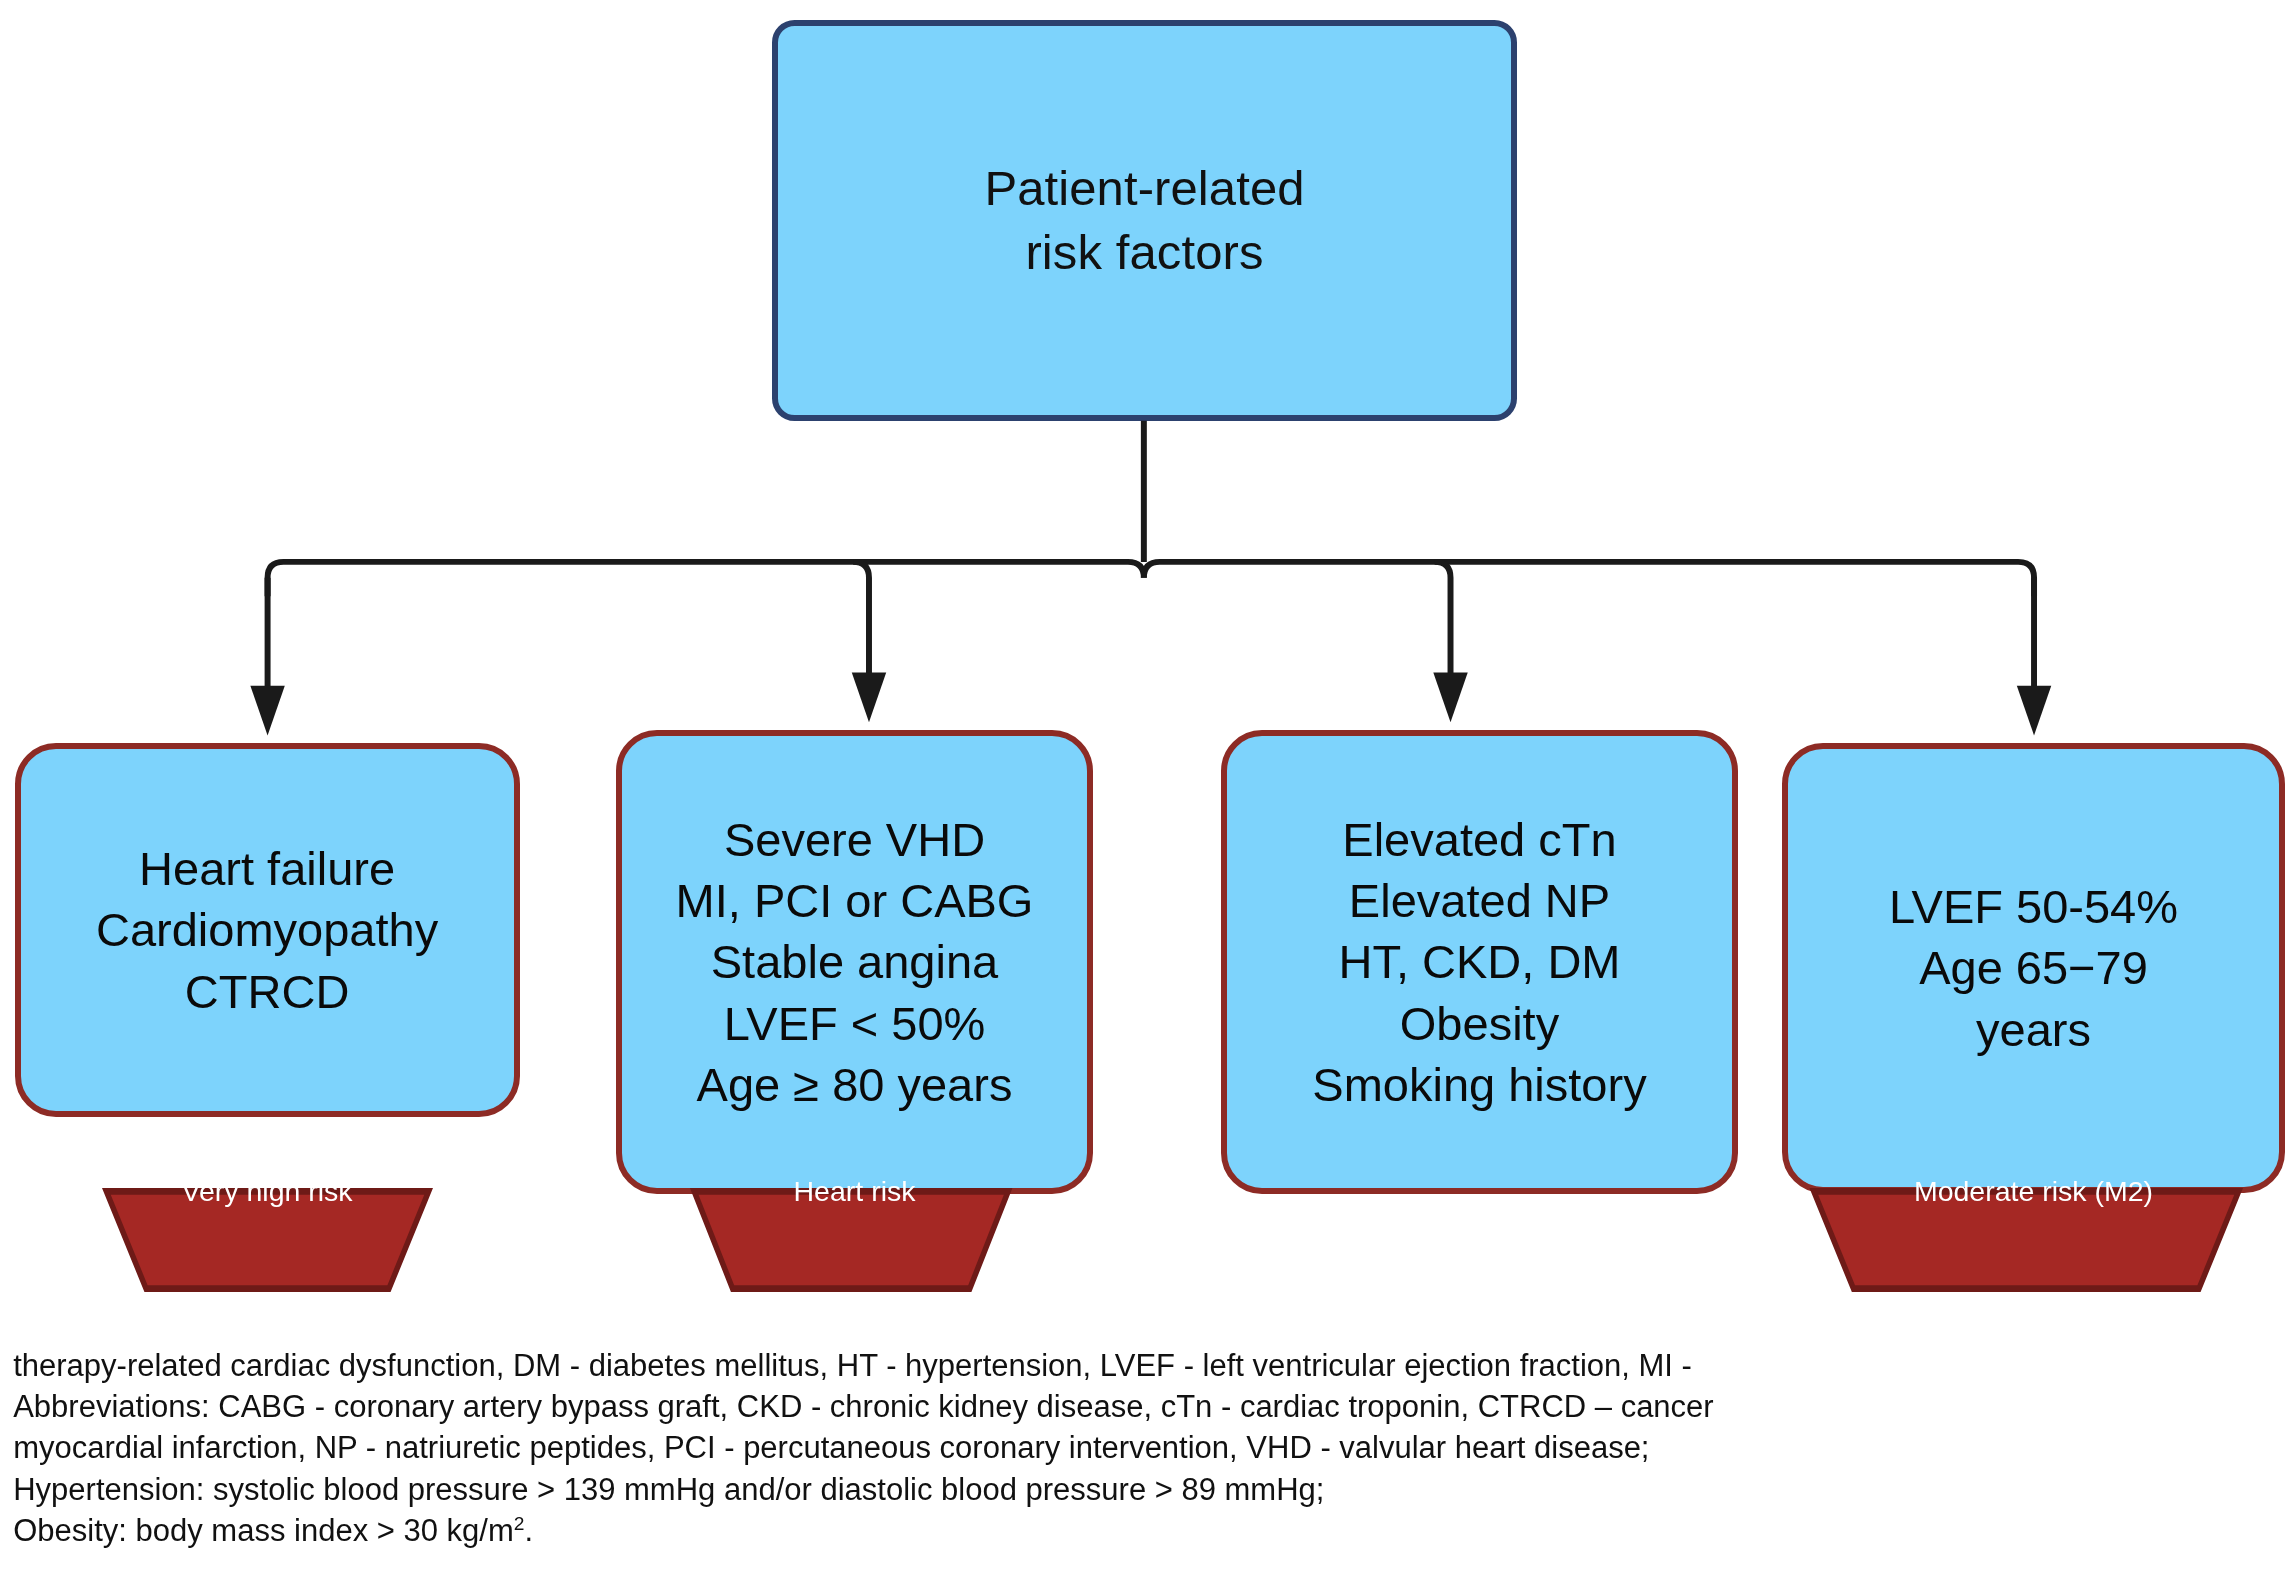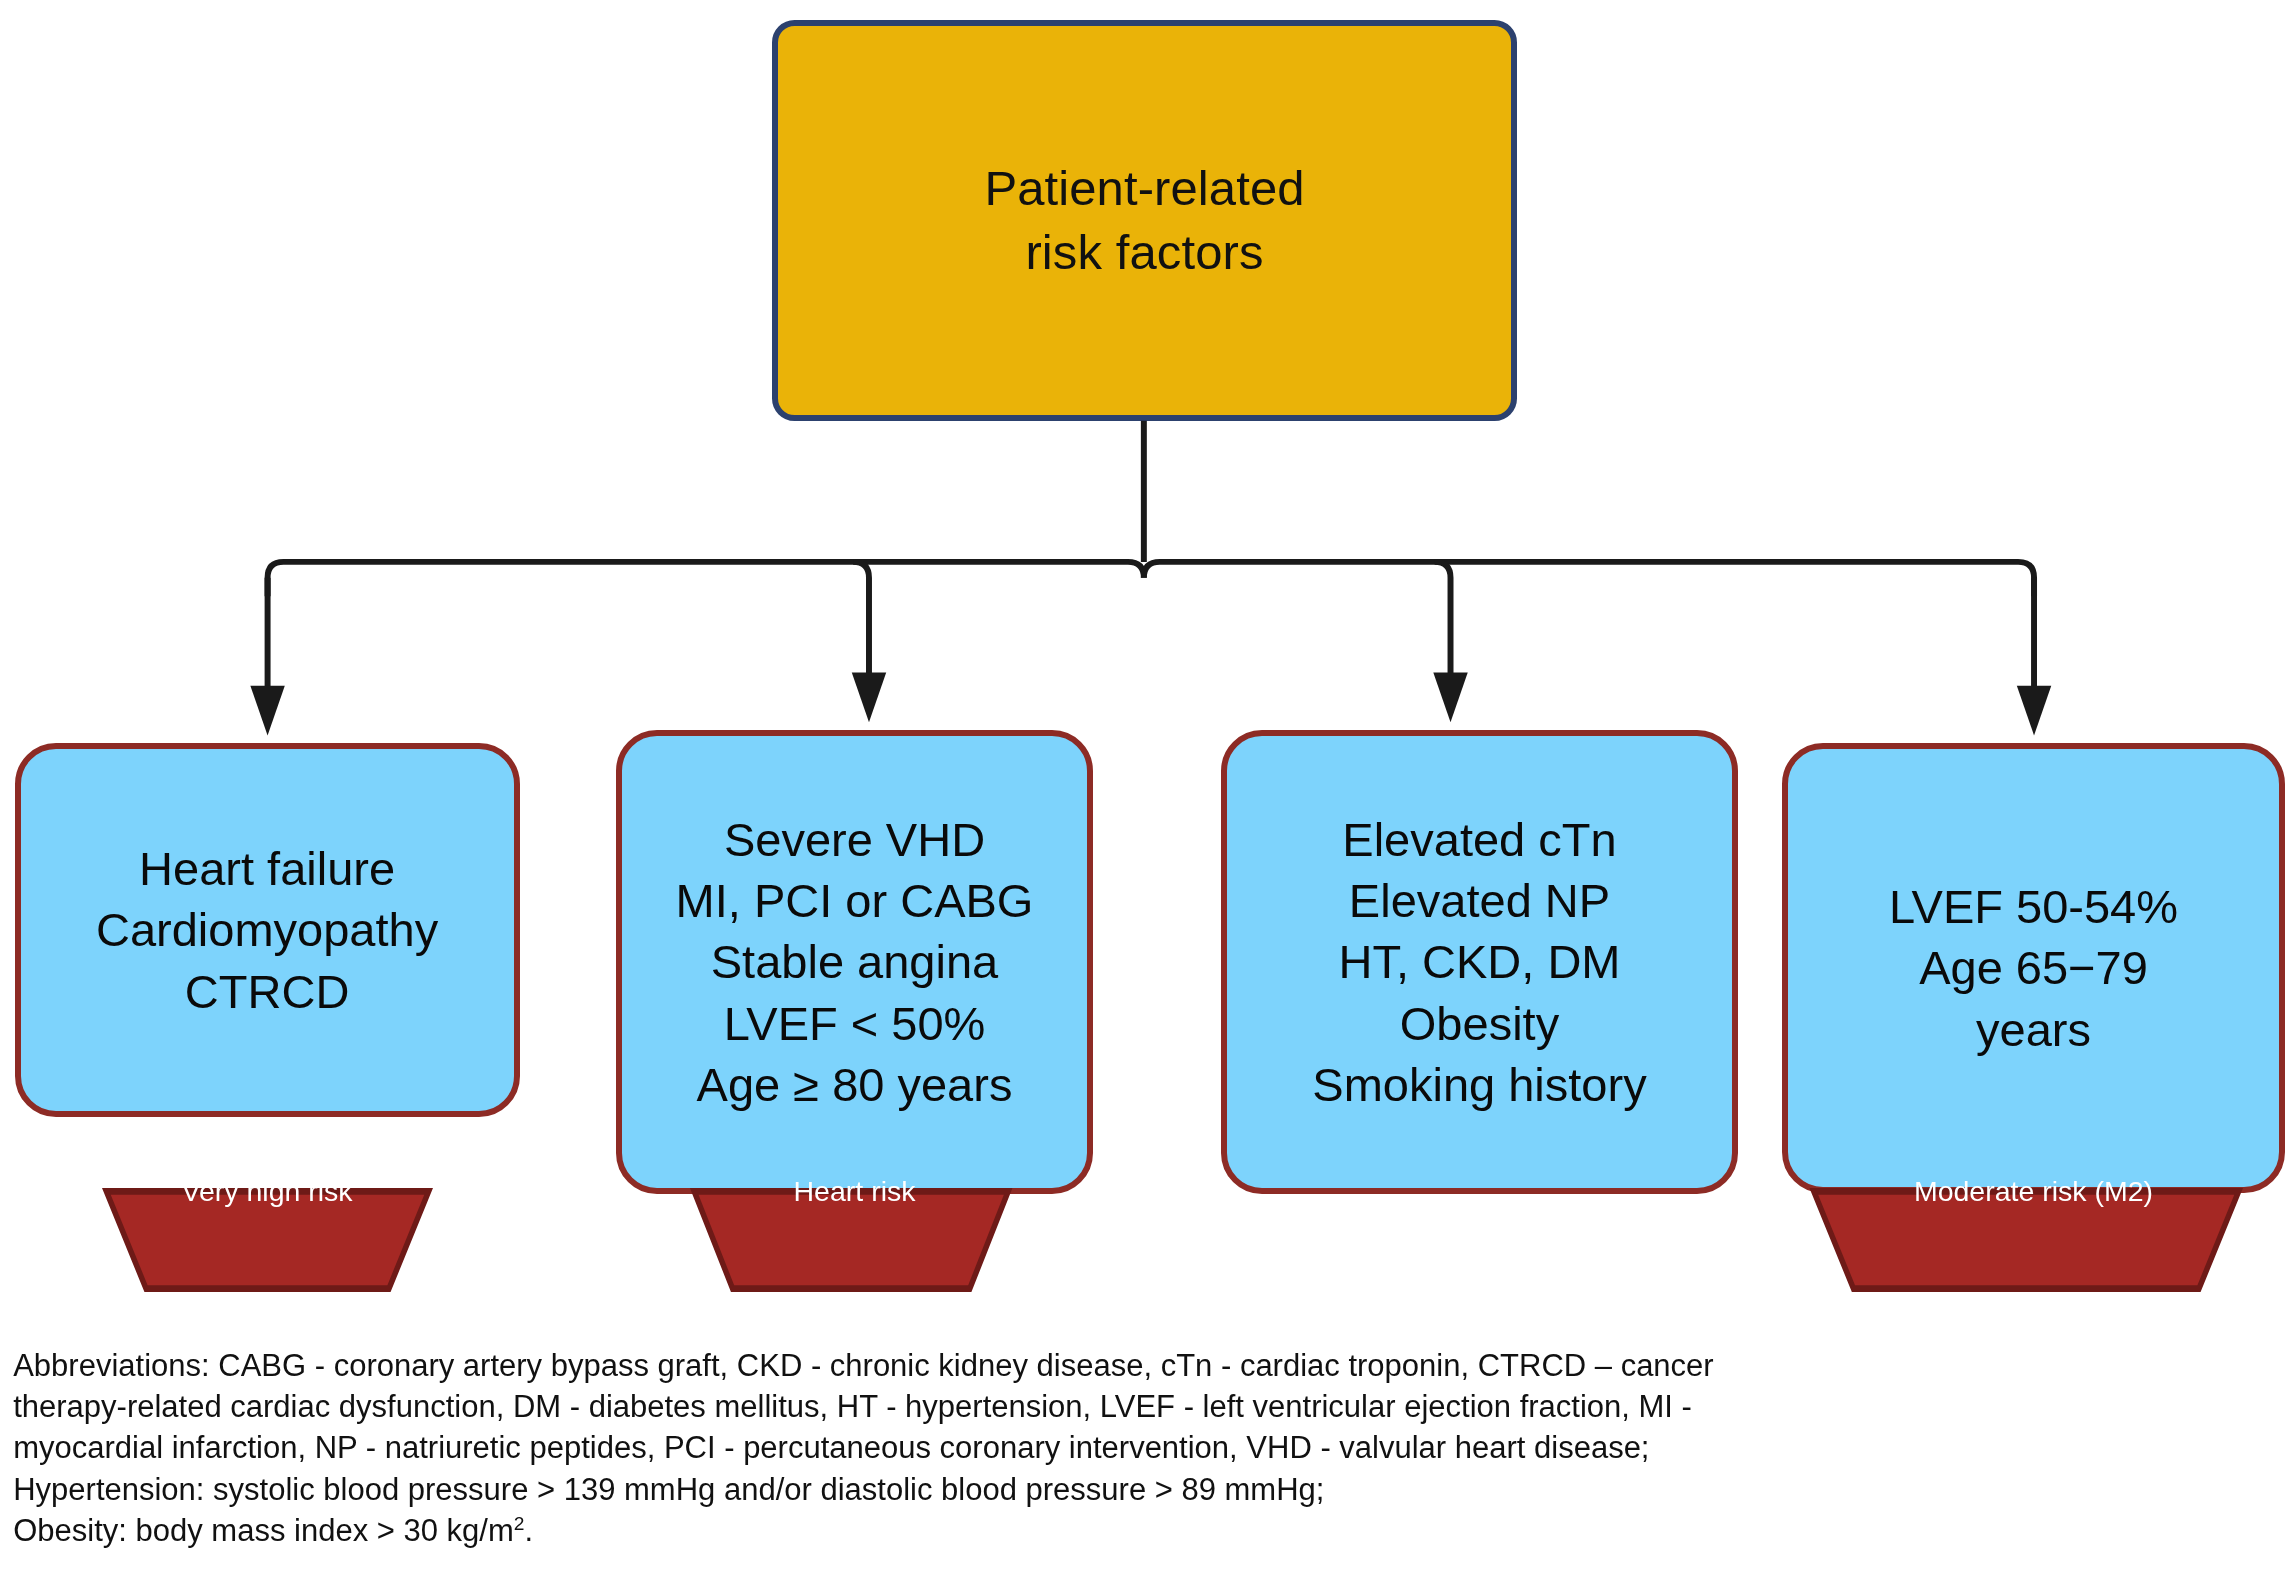--- a/index.html
+++ b/index.html
@@ -24,21 +24,21 @@
     height: 1596px;
   }
 
   
   .root-node {
     position: absolute;
     left: 772px;
     top: 20px;
     width: 745px;
     height: 401px;
-    background: #eab308;
+    background: #7dd3fc;
     border: 6px solid #2c416e;
     border-radius: 22.5px;
     box-sizing: border-box;
     display: flex;
     align-items: center;
     justify-content: center;
     text-align: center;
   }
   .root-label {
     font-size: 49px;
@@ -210,21 +210,21 @@
     </div>
     <div class="risk-banner" style="top:445px;">
       <svg class="trap" viewBox="0 0 760 125" preserveAspectRatio="none">
         <polygon points="48,4 690,4 630,121 108,121" fill="#a52824" stroke="#6e1a17" stroke-width="8"></polygon>
       </svg>
       <span class="risk-banner-label">Moderate risk (M2)</span>
     </div>
   </div>
 
   <div class="footnote">
+    <div>therapy-related cardiac dysfunction, DM - diabetes mellitus, HT - hypertension, LVEF - left ventricular ejection fraction, MI -</div>
     <div>Abbreviations: CABG - coronary artery bypass graft, CKD - chronic kidney disease, cTn - cardiac troponin, CTRCD – cancer</div>
-    <div>therapy-related cardiac dysfunction, DM - diabetes mellitus, HT - hypertension, LVEF - left ventricular ejection fraction, MI -</div>
     <div>myocardial infarction, NP - natriuretic peptides, PCI - percutaneous coronary intervention, VHD - valvular heart disease;</div>
     <div>Hypertension: systolic blood pressure &gt; 139 mmHg and/or diastolic blood pressure &gt; 89 mmHg;</div>
     <div><span>Obesity: body mass index &gt; 30 kg/m</span><sup>2</sup><span>.</span></div>
   </div>
 
 </div>
 
 
 </body></html>

